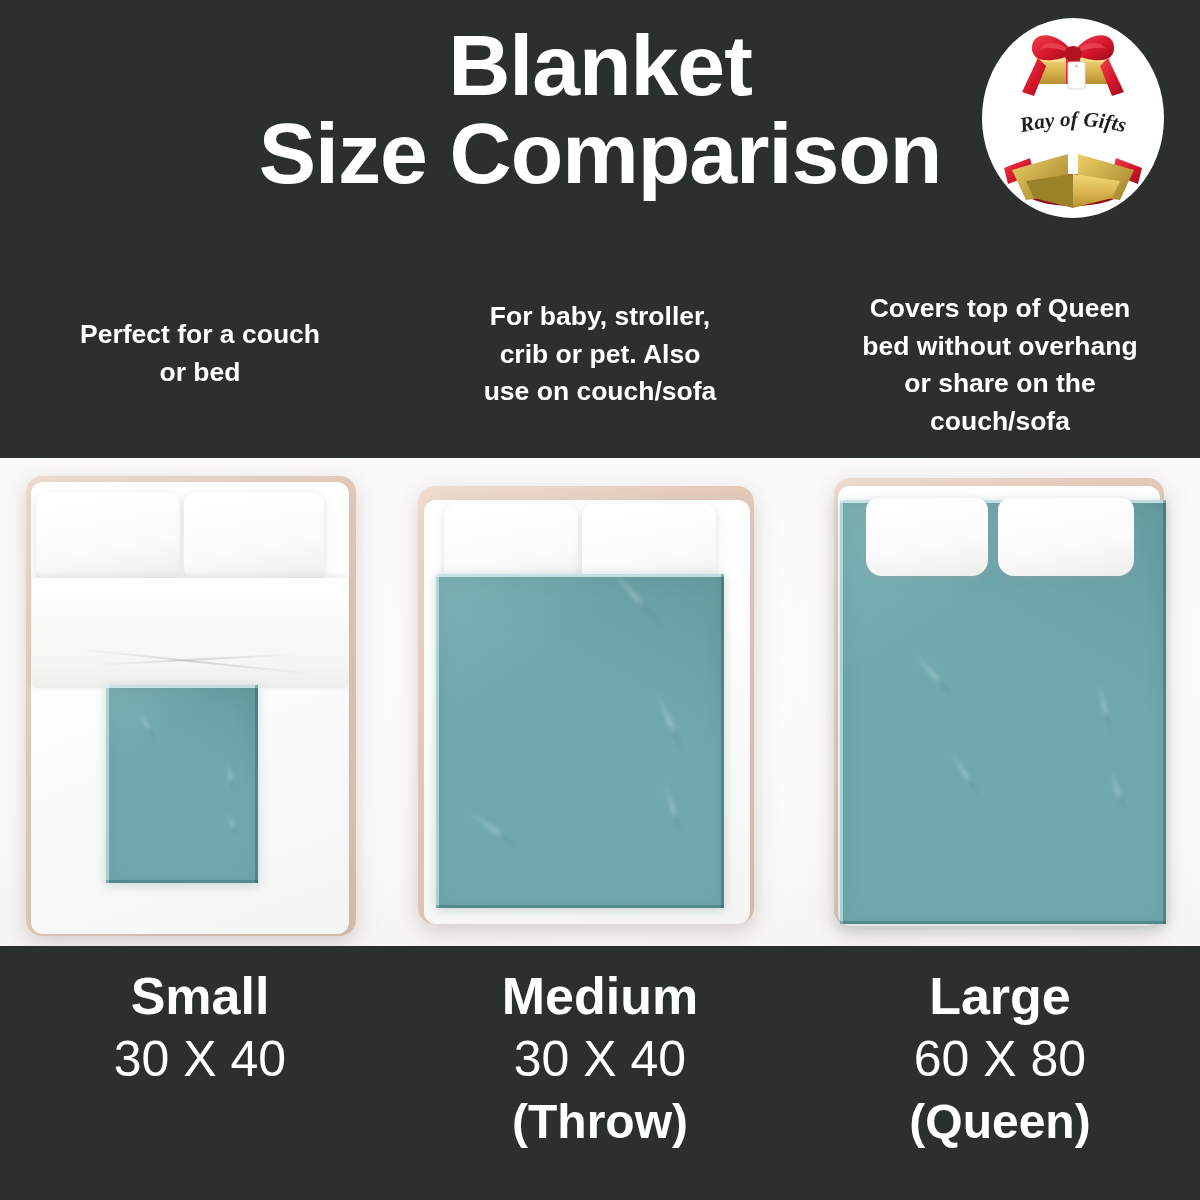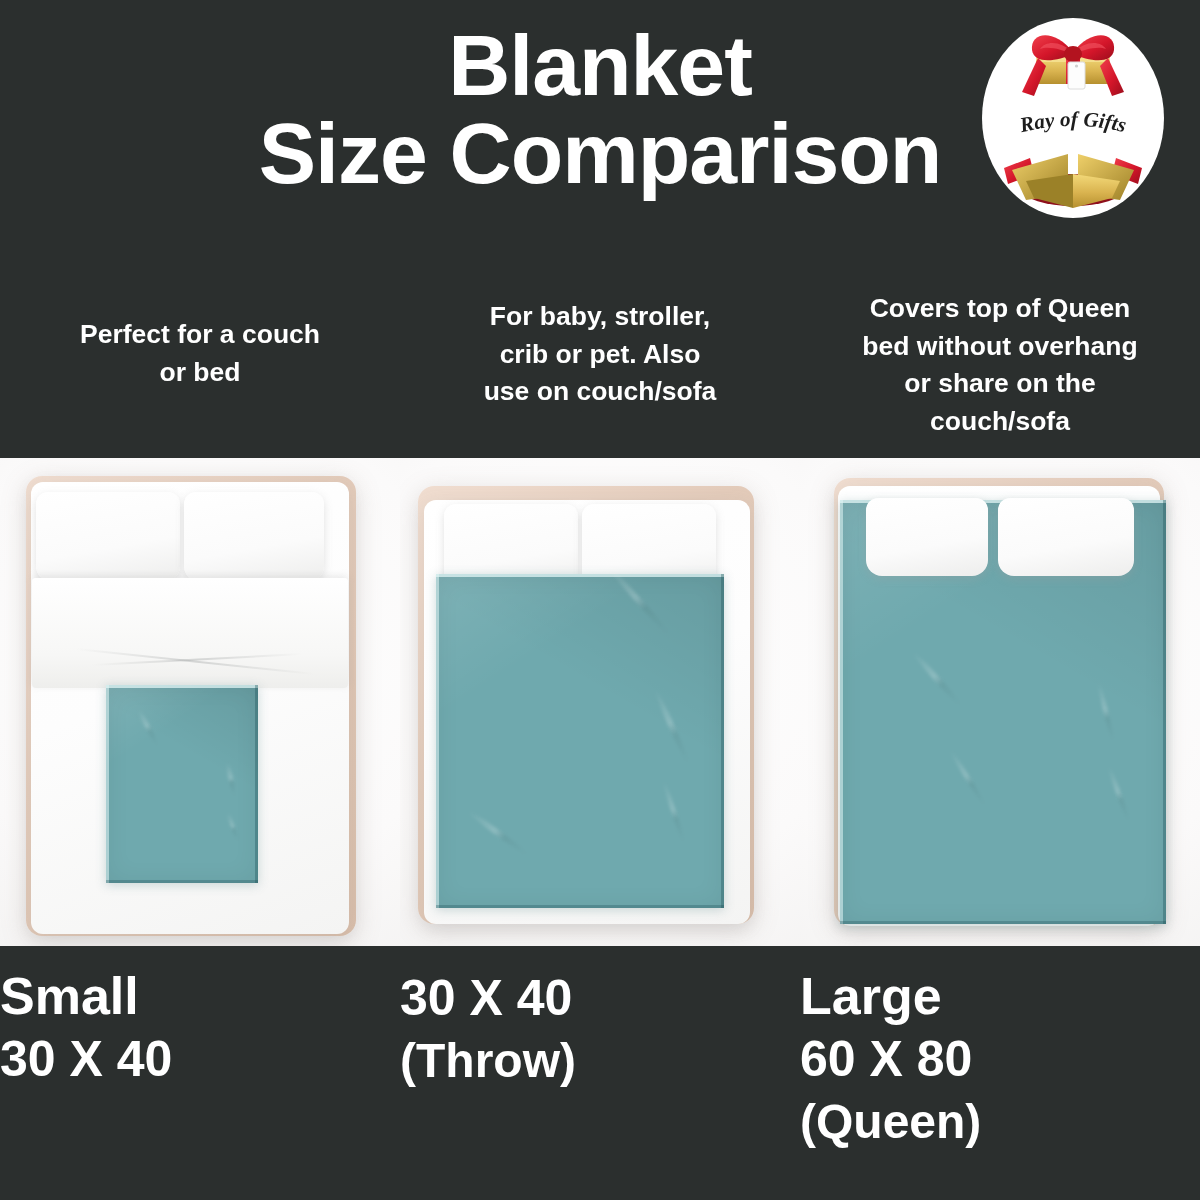--- a/index.html
+++ b/index.html
@@ -138,26 +138,26 @@
 
   
   .footer {
     position:absolute; left:0; top:946px; width:1200px; height:254px;
     display:flex;
     background:#2b2f2e;
   }
   .foot-cell {
     width:400px;
     display:flex; flex-direction:column;
-    align-items:flex-start; justify-content:flex-start;
+    align-items:center; justify-content:flex-start;
     padding-top:20px;
     color:#ffffff;
   }
   .size-name { font-size:52px; font-weight:bold; line-height:1.18; }
-  .size-dims { font-size:50px; font-weight:bold; line-height:1.28; }
+  .size-dims { font-size:50px; font-weight:normal; line-height:1.28; }
   .size-note { font-size:48px; font-weight:bold; line-height:1.28; }
 </style>
 </head>
 <body>
 
 <div id="page">
 
   <div class="header">
     <div class="title-block">
       <span class="title-line">Blanket</span>
@@ -293,20 +293,21 @@
     </div>
 
   </div>
 
   <div class="footer">
     <div class="foot-cell">
       <div class="size-name">Small</div>
       <div class="size-dims">30 X 40</div>
     </div>
     <div class="foot-cell">
+      <div class="size-name">Medium</div>
       <div class="size-dims">30 X 40</div>
       <div class="size-note">(Throw)</div>
     </div>
     <div class="foot-cell">
       <div class="size-name">Large</div>
       <div class="size-dims">60 X 80</div>
       <div class="size-note">(Queen)</div>
     </div>
   </div>
 

